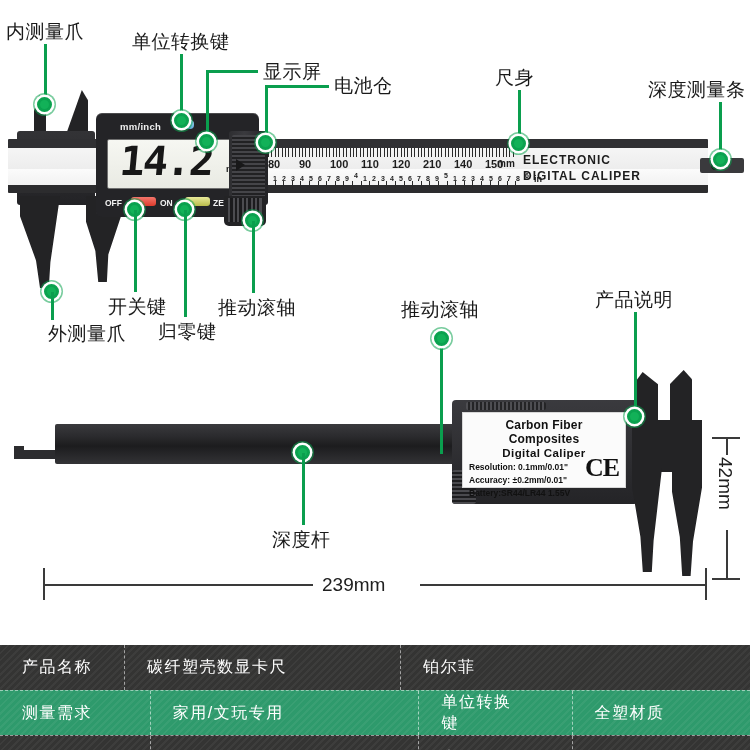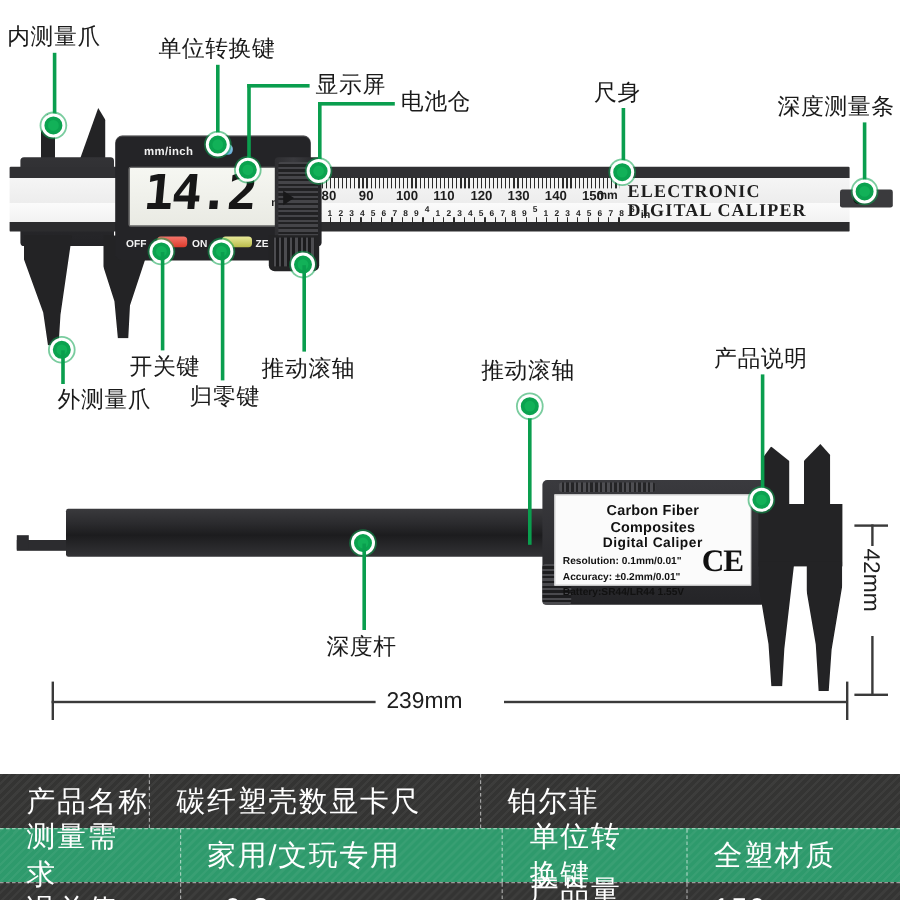--- a/index.html
+++ b/index.html
@@ -156,22 +156,22 @@
   #depthbar {
     position: absolute; left: 700px; top: 158px; width: 44px; height: 15px;
     background: #3a3a3d; border-radius: 2px;
   }
   #depthbar .hole {
     position: absolute; left: 11px; top: 3px; width: 9px; height: 9px;
     border-radius: 50%; background: #121213;
   }
   #ELEC {
     position: absolute; left: 523px; top: 152px;
-    font-size: 15px; font-weight: 700; color: #1d1d1d;
-    letter-spacing: 1px; line-height: 16px; text-align: left; font-family: Liberation Serif, serif;
+    font-size: 12px; font-weight: 700; color: #1d1d1d;
+    letter-spacing: 1px; line-height: 16px; text-align: left;
   }
 
   
   .jaw { position: absolute; background: #232325; }
 
   
   #beam2 {
     position: absolute; left: 55px; top: 424px; width: 640px; height: 40px;
     background: linear-gradient(180deg,#3a3a3d 0,#2b2b2e 12px,#1c1c1e 22px,#333336 40px);
     border-radius: 2px;
@@ -214,21 +214,21 @@
     background-image: repeating-linear-gradient(135deg,
        rgba(255,255,255,.045) 0 2px, rgba(0,0,0,0) 2px 5px);
   }
   .trow.green {
     background-color: #2e9a6c;
     background-image: repeating-linear-gradient(135deg,
        rgba(255,255,255,.05) 0 2px, rgba(0,0,0,0) 2px 5px);
   }
   .tcell {
     display: flex; align-items: center;
-    color: #ffffff; font-size: 24px;
+    color: #ffffff; font-size: 16px;
     padding-left: 22px;
     letter-spacing: 1.5px;
   }
   .c1 { width: 124px; }
   .c2 { width: 276px; border-left: 1px dashed rgba(255,255,255,.55); }
   .c3 { width: 128px; border-left: 1px dashed rgba(255,255,255,.55); }
   .c4 { width: 222px; border-left: 1px dashed rgba(255,255,255,.55); }
   .trow + .trow { border-top: 1px dashed rgba(255,255,255,.5); gap: 48px; }
 </style>
 </head>
@@ -263,21 +263,21 @@
 
     <div id="beam"></div>
 
     <div class="ticks-mm" style="left:268px;top:148px;width:248px;height:9px;"></div>
     <div class="numrow" style="left:268px;top:158px;width:250px;height:13px;">
       <span style="left:0px;">80</span>
       <span style="left:31px;">90</span>
       <span style="left:62px;">100</span>
       <span style="left:93px;">110</span>
       <span style="left:124px;">120</span>
-      <span style="left:155px;">130</span>
+      <span style="left:155px;">210</span>
       <span style="left:186px;">140</span>
       <span style="left:217px;">150</span>
     </div>
     <div class="numrow" style="left:497px;top:158px;font-size:10px;">mm</div>
 
     <div class="numrow numrow-in" style="left:264px;top:172px;width:252px;height:10px;">
       <span style="left:0px;top:2px;">3</span>
       <span style="left:9px;top:3px;">1</span>
       <span style="left:18px;top:3px;">2</span>
       <span style="left:27px;top:3px;">3</span>

